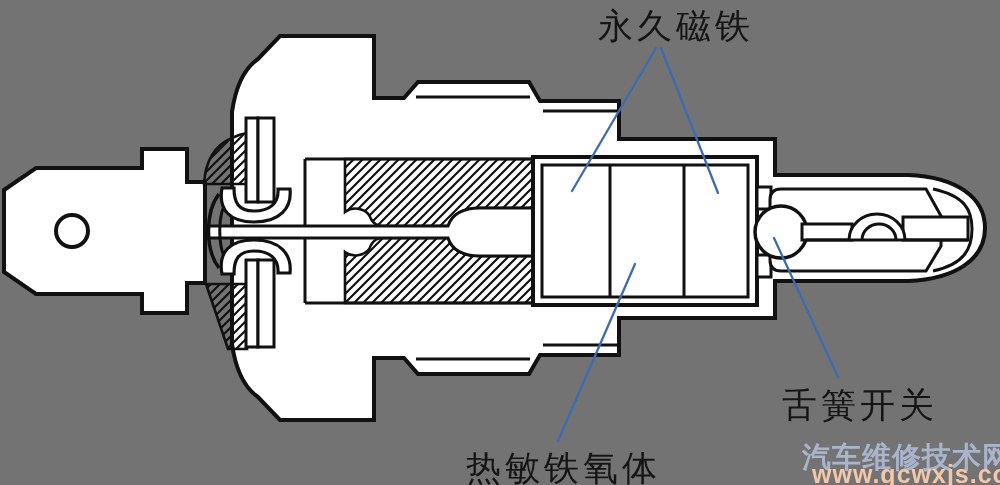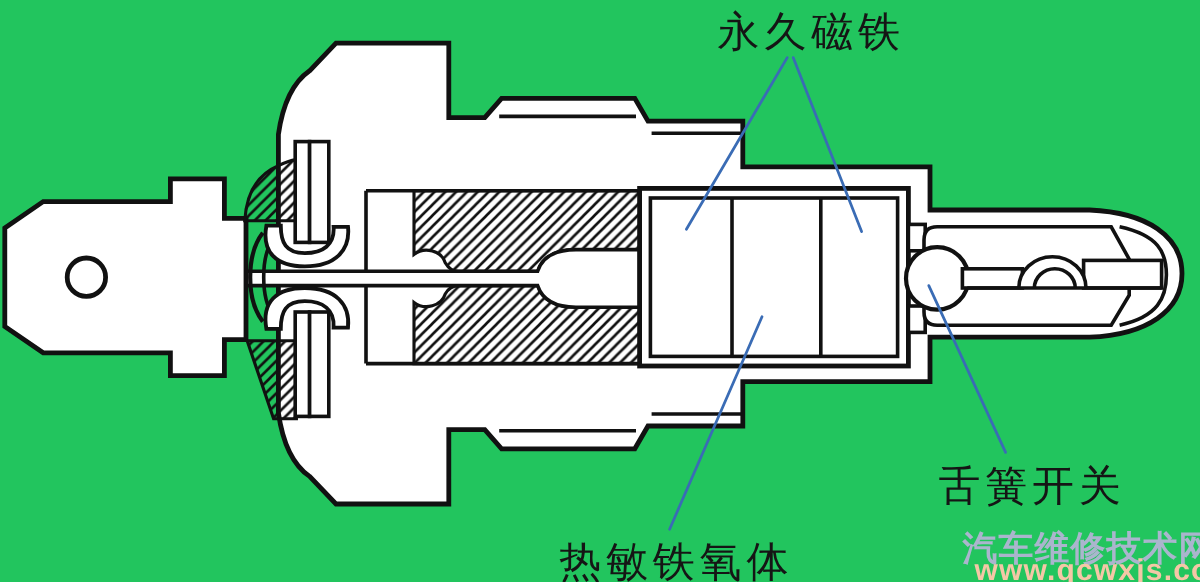--- a/index.html
+++ b/index.html
@@ -1,16 +1,16 @@
 <!DOCTYPE html>
 <html><head>
 <meta charset="utf-8">
 <style>
   html,body{margin:0;padding:0;background:#fff;}
-  .stage{position:relative;width:1000px;height:485px;background:#22c55e;overflow:hidden;
+  .stage{position:relative;width:1000px;height:485px;background:#737373;overflow:hidden;
          font-family:"Liberation Serif","DejaVu Serif",serif;}
   svg{display:block;}
   .ln{stroke:#111;fill:none;}
   .wh{fill:#fff;stroke:#111;}
   .label-cn{font-size:35px;fill:#151515;letter-spacing:4px;}
   .wm-cn{font-size:29px;font-weight:bold;letter-spacing:1px;}
   .wm-url{font-size:25px;font-weight:bold;letter-spacing:1px;
           font-family:"Liberation Sans","DejaVu Sans",sans-serif;}
 </style>
 </head>

